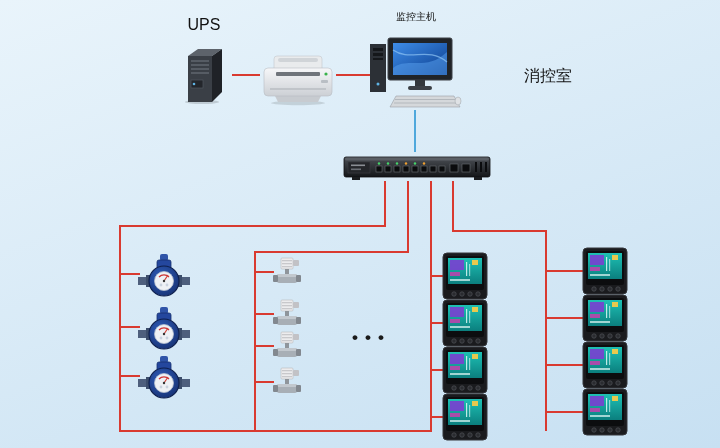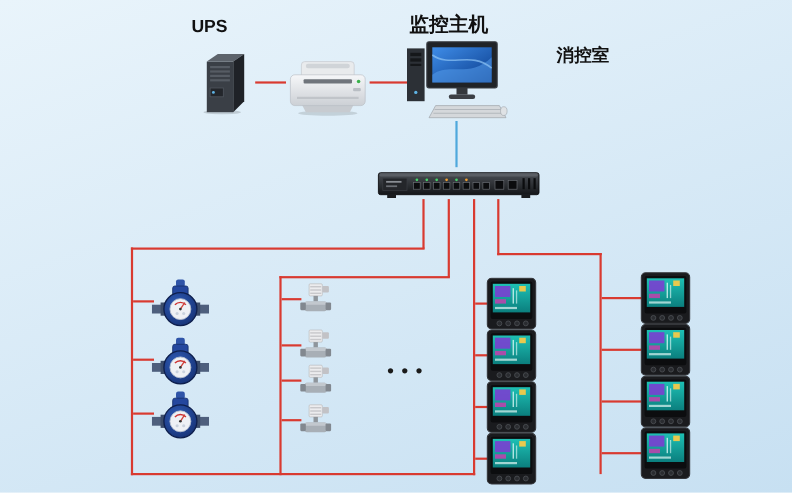--- a/index.html
+++ b/index.html
@@ -1,21 +1,21 @@
 <!DOCTYPE html>
 <html style="--background_top: #e9f4fb; --background_bottom: #c7e0f2; --connector_red: #d93a30; --connector_blue: #4fa8dc;"><head>
 <meta charset="utf-8">
 <style>
   html,body{margin:0;padding:0;}
   body{font-family:"Liberation Sans","DejaVu Sans",sans-serif;}
   .canvas{
     position:relative;width:720px;height:448px;overflow:hidden;
     background:linear-gradient(160deg,var(--background_top,#e9f4fb) 0%,var(--background_bottom,#c7e0f2) 100%);
   }
-  .label{position:absolute;color:#111;font-weight:700;text-align:left;white-space:nowrap;}
+  .label{position:absolute;color:#111;font-weight:400;text-align:center;white-space:nowrap;}
   .line{position:absolute;background:var(--connector_red,#d93a30);}
   .line.h{height:2px;}
   .line.v{width:2px;}
   .line.blue{background:var(--connector_blue,#4fa8dc);}
   .dev{position:absolute;}
   .dev svg{display:block;width:100%;height:100%;}
   .dots{position:absolute;color:#1a1a1a;font-weight:700;font-size:17px;letter-spacing:7px;line-height:16px;}
 </style>
 </head>
 <body>
@@ -199,22 +199,22 @@
   <div class="line h" style="left:432px;top:322px;width:12px"></div>
   <div class="line h" style="left:432px;top:369px;width:12px"></div>
   <div class="line h" style="left:432px;top:416px;width:12px"></div>
 
   <div class="line h" style="left:547px;top:270px;width:37px"></div>
   <div class="line h" style="left:547px;top:317px;width:37px"></div>
   <div class="line h" style="left:547px;top:364px;width:37px"></div>
   <div class="line h" style="left:547px;top:411px;width:37px"></div>
 
   <div class="label" style="left:174px;top:16px;width:60px;font-size:16px">UPS</div>
-  <div class="label" style="left:372px;top:10px;width:88px;font-size:18px">监控主机</div>
-  <div class="label" style="left:506px;top:40px;width:84px;font-size:16px">消控室</div>
+  <div class="label" style="left:372px;top:10px;width:88px;font-size:10px">监控主机</div>
+  <div class="label" style="left:506px;top:66px;width:84px;font-size:16px">消控室</div>
   <div class="dots" style="left:352px;top:330px">•••</div>
 
   <div class="dev" style="left:176px;top:44px;width:56px;height:60px">
     <svg viewBox="0 0 56 60">
         <use href="#sym-ups"></use>
       </svg>
   </div>
   <div class="dev" style="left:260px;top:50px;width:76px;height:56px">
     <svg viewBox="0 0 76 56">
         <use href="#sym-printer"></use>

